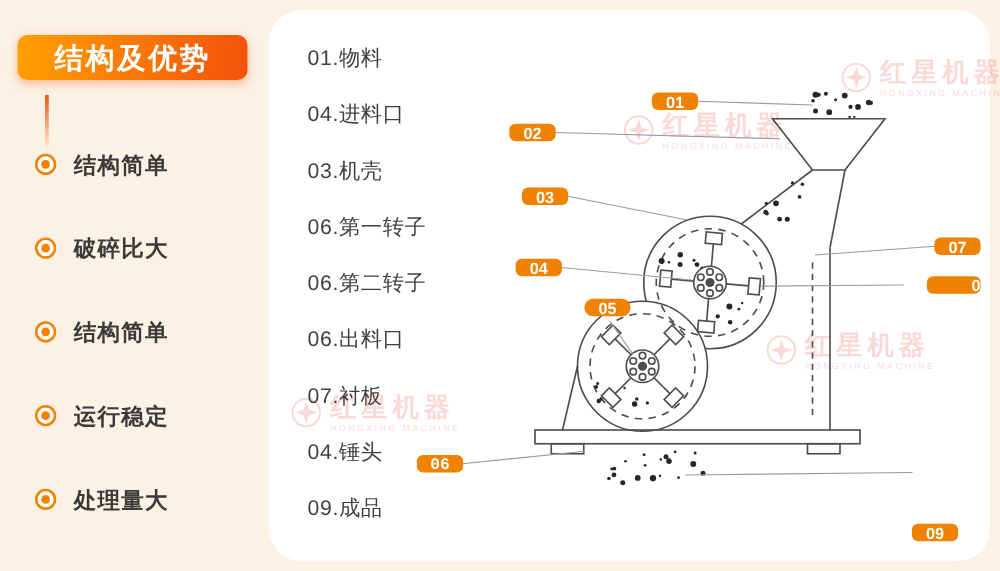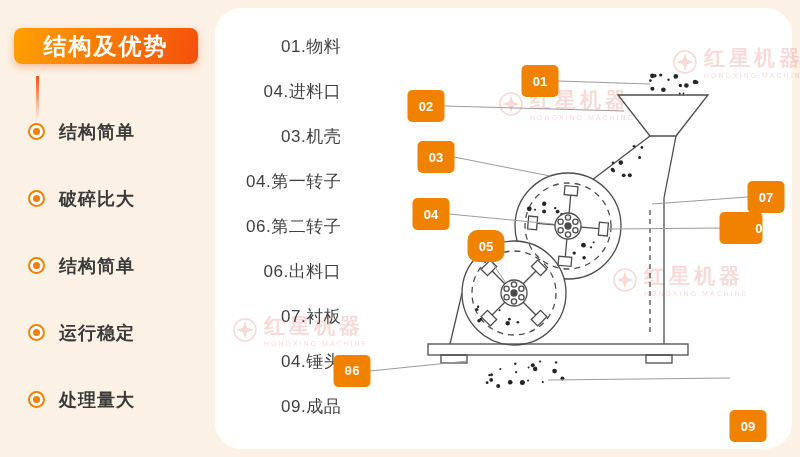--- a/index.html
+++ b/index.html
@@ -14,23 +14,23 @@
     box-shadow:0 3px 7px rgba(244,90,10,.35); }
   .title-tail { position:absolute; left:36px; top:76px; width:3px; height:44px;
     background:linear-gradient(#f4510b,rgba(244,81,11,0)); z-index:1; }
   .features { position:absolute; left:28px; top:98px; z-index:2; }
   .feature { height:67px; display:flex; align-items:center; gap:14px; }
   .bullet { width:17px; height:17px; border:2px solid #f18101; border-radius:50%; position:relative; flex:0 0 auto; background:#fff; }
   .bullet::after { content:""; position:absolute; left:50%; top:50%; width:7px; height:7px;
     margin:-3.5px 0 0 -3.5px; background:#f18101; border-radius:50%; }
   .feature-label { font-size:18px; font-weight:bold; color:#3a3a3a; letter-spacing:1px; }
   .parts { position:absolute; left:246px; top:24px; z-index:2; }
-  .part { height:45px; line-height:45px; font-size:17px; color:#3f3f3f; letter-spacing:.5px;text-align:right; }
+  .part { height:45px; line-height:45px; font-size:17px; color:#3f3f3f; letter-spacing:.5px; }
   .diagram-svg { position:absolute; left:0; top:0; z-index:2; pointer-events:none; }
-  .badge { position:absolute; width:37px; height:32px; transform:translate(-50%,-50%);
+  .badge { position:absolute; width:37px; height:14px; transform:translate(-50%,-50%);
     background:#f08200; border-radius:5px; color:#fff; font-size:13px; font-weight:bold;
     display:flex; align-items:center; justify-content:center; z-index:3; }
   .wm { position:absolute; display:flex; align-items:center; gap:6px; color:#e0564c; opacity:.22; z-index:1; }
   .wm-cn { font-size:21px; font-weight:bold; letter-spacing:4px; white-space:nowrap; }
   .wm-en { font-size:7px; letter-spacing:2px; white-space:nowrap; }
 </style>
 </head>
 <body>
 
 <div class="page">
@@ -74,21 +74,21 @@
 
   <div class="part">
     <span>04.进料口</span>
   </div>
 
   <div class="part">
     <span>03.机壳</span>
   </div>
 
   <div class="part">
-    <span>04.第一转子</span>
+    <span>06.第一转子</span>
   </div>
 
   <div class="part">
     <span>06.第二转子</span>
   </div>
 
   <div class="part">
     <span>06.出料口</span>
   </div>
 
@@ -255,21 +255,21 @@
     </g>
   </svg>
 
 <div class="badge" style="left: 540px; top: 81px;">01</div>
     <div class="badge" style="left: 426px; top: 106px;">02</div>
     <div class="badge" style="left: 436px; top: 157px;">03</div>
     <div class="badge" style="left: 431px; top: 214px;">04</div>
     <div class="badge" style="left: 486px; top: 246px; border-radius: 10px;">05</div>
     <div class="badge" style="left: 352px; top: 371px; font-family: Liberation Mono, monospace;">06</div>
     <div class="badge" style="left: 766px; top: 197px;">07</div>
-    <div class="badge" style="left: 741px; top: 228px; padding-left: 43px;">08</div>
+    <div class="badge" style="left: 763px; top: 228px; padding-left: 43px;">08</div>
     <div class="badge" style="left: 748px; top: 378px; margin-top: 48px;">09</div>
     <div class="wm" style="left: 498px; top: 86px;">
       <svg width="26" height="26" viewBox="0 0 26 26">
         <circle cx="13" cy="13" r="11" fill="none" stroke="currentColor" stroke-width="1.6"></circle>
         <path d="M13 4.5 L15.2 10.8 L21.5 13 L15.2 15.2 L13 21.5 L10.8 15.2 L4.5 13 L10.8 10.8 Z" fill="currentColor"></path>
       </svg>
       <div>
         <div class="wm-cn">红星机器</div>
         <div class="wm-en">HONGXING MACHINE</div>
       </div>

